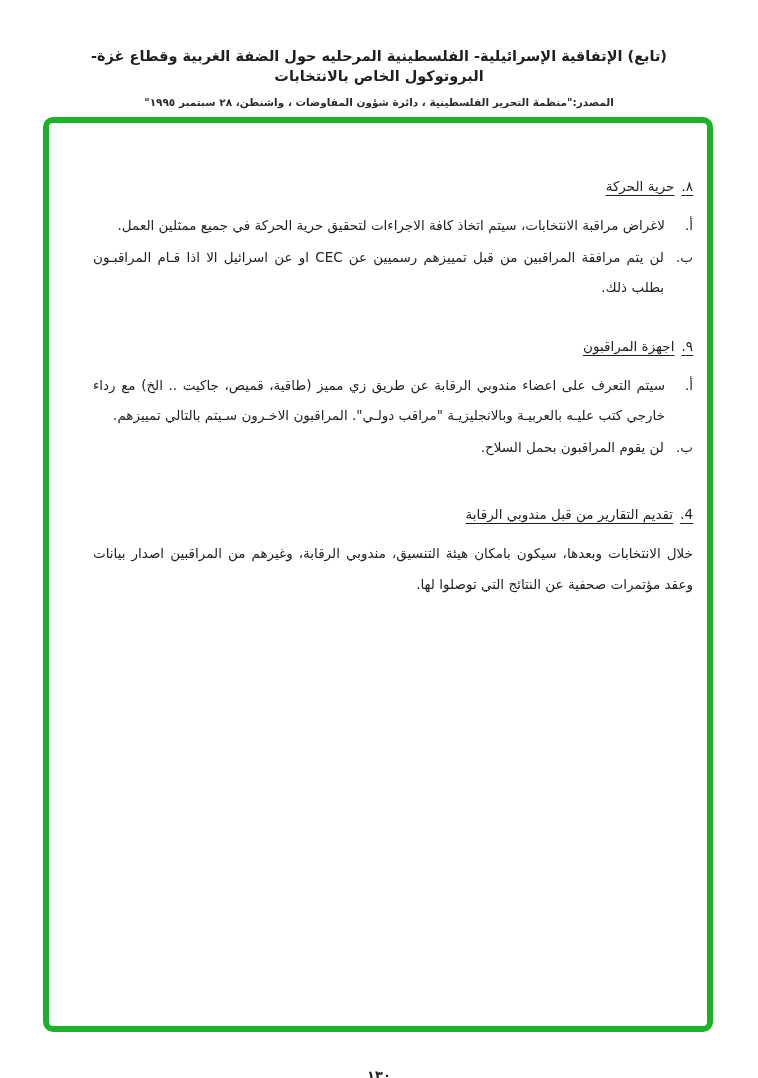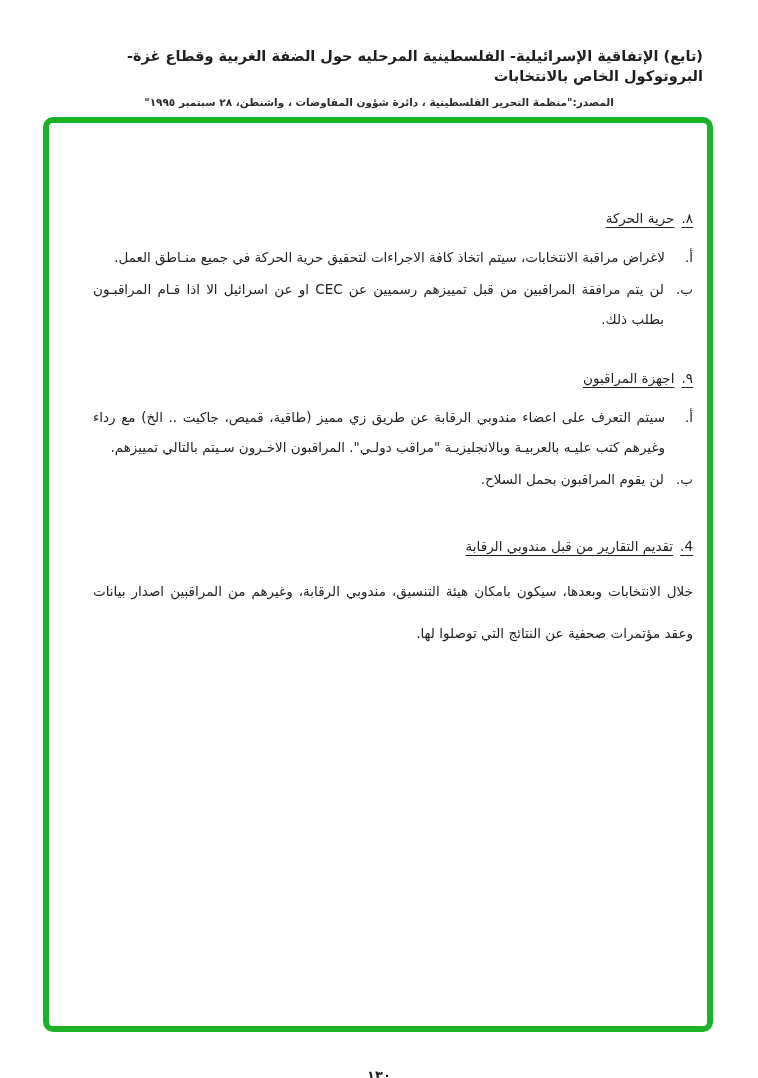--- a/index.html
+++ b/index.html
@@ -17,21 +17,20 @@
   .header {
     position:absolute; top:46px; left:0; right:0;
     text-align:center;
   }
   .header-title {
     font-size:14.5px;
     font-weight:bold;
     line-height:1.4;
     padding:0 55px;
     letter-spacing:0px;
-    text-align:right;
   }
   .header-source {
     margin-top:9px;
     font-size:10.5px;
     font-weight:bold;
     color:#2a2a2a;
   }
   
   .frame {
     position:absolute;
@@ -46,21 +45,20 @@
     top:55px; right:14px; left:44px;
     font-size:13.5px;
   }
   
   .section { margin-bottom:0; }
   .sec-heading {
     text-decoration:underline;
     text-underline-offset:4px;
     font-size:13.5px;
     margin-bottom:16px;
-    margin-top:32px;
   }
   .sec-num { margin-left:7px; }
   .sec-8 { margin-top:0; }
   .sec-9 { margin-top:36px; }
   .sec-10 { margin-top:44px; }
   .item {
     display:flex;
     gap:12px;
     margin-bottom:2px;
   }
@@ -69,21 +67,21 @@
     min-width:16px;
     line-height:30px;
   }
   .item-text {
     flex:1 1 auto;
     text-align:justify;
     line-height:30px;
   }
   .sec-body {
     text-align:justify;
-    line-height:42px;
+    line-height:31px;
     margin-top:0;
   }
   
   .page-number {
     position:absolute;
     top:1039px; left:0; right:0;
     text-align:center;
     font-size:13px;
     font-weight:bold;
     letter-spacing:2px;
@@ -102,35 +100,35 @@
 
   <div class="frame">
     <div class="content">
 
       <div class="section sec-8">
         <div class="sec-heading">
           <span class="sec-num">٨.</span><span>حرية الحركة</span>
         </div>
         <div class="item">
           <span class="item-marker">أ.</span>
-          <span class="item-text">لاغراض مراقبة الانتخابات، سيتم اتخاذ كافة الاجراءات لتحقيق حرية الحركة في جميع منـاطق العمل.</span>
+          <span class="item-text">لاغراض مراقبة الانتخابات، سيتم اتخاذ كافة الاجراءات لتحقيق حرية الحركة في جميع ممثلين العمل.</span>
         </div>
         <div class="item">
           <span class="item-marker">ب.</span>
           <span class="item-text">لن يتم مرافقة المراقبين من قبل تمييزهم رسميين عن CEC او عن اسرائيل الا اذا قـام المراقبـون بطلب ذلك.</span>
         </div>
       </div>
 
       <div class="section sec-9">
         <div class="sec-heading">
           <span class="sec-num">٩.</span><span>اجهزة المراقبون</span>
         </div>
         <div class="item">
           <span class="item-marker">أ.</span>
-          <span class="item-text">سيتم التعرف على اعضاء مندوبي الرقابة عن طريق زي مميز (طاقية، قميص، جاكيت .. الخ) مع رداء وغيرهم كتب عليـه بالعربيـة وبالانجليزيـة "مراقب دولـي". المراقبون الاخـرون سـيتم بالتالي تمييزهم.</span>
+          <span class="item-text">سيتم التعرف على اعضاء مندوبي الرقابة عن طريق زي مميز (طاقية، قميص، جاكيت .. الخ) مع رداء خارجي كتب عليـه بالعربيـة وبالانجليزيـة "مراقب دولـي". المراقبون الاخـرون سـيتم بالتالي تمييزهم.</span>
         </div>
         <div class="item">
           <span class="item-marker">ب.</span>
           <span class="item-text">لن يقوم المراقبون بحمل السلاح.</span>
         </div>
       </div>
 
       <div class="section sec-10">
         <div class="sec-heading">
           <span class="sec-num">4.</span><span>تقديم التقارير من قبل مندوبي الرقابة</span>

